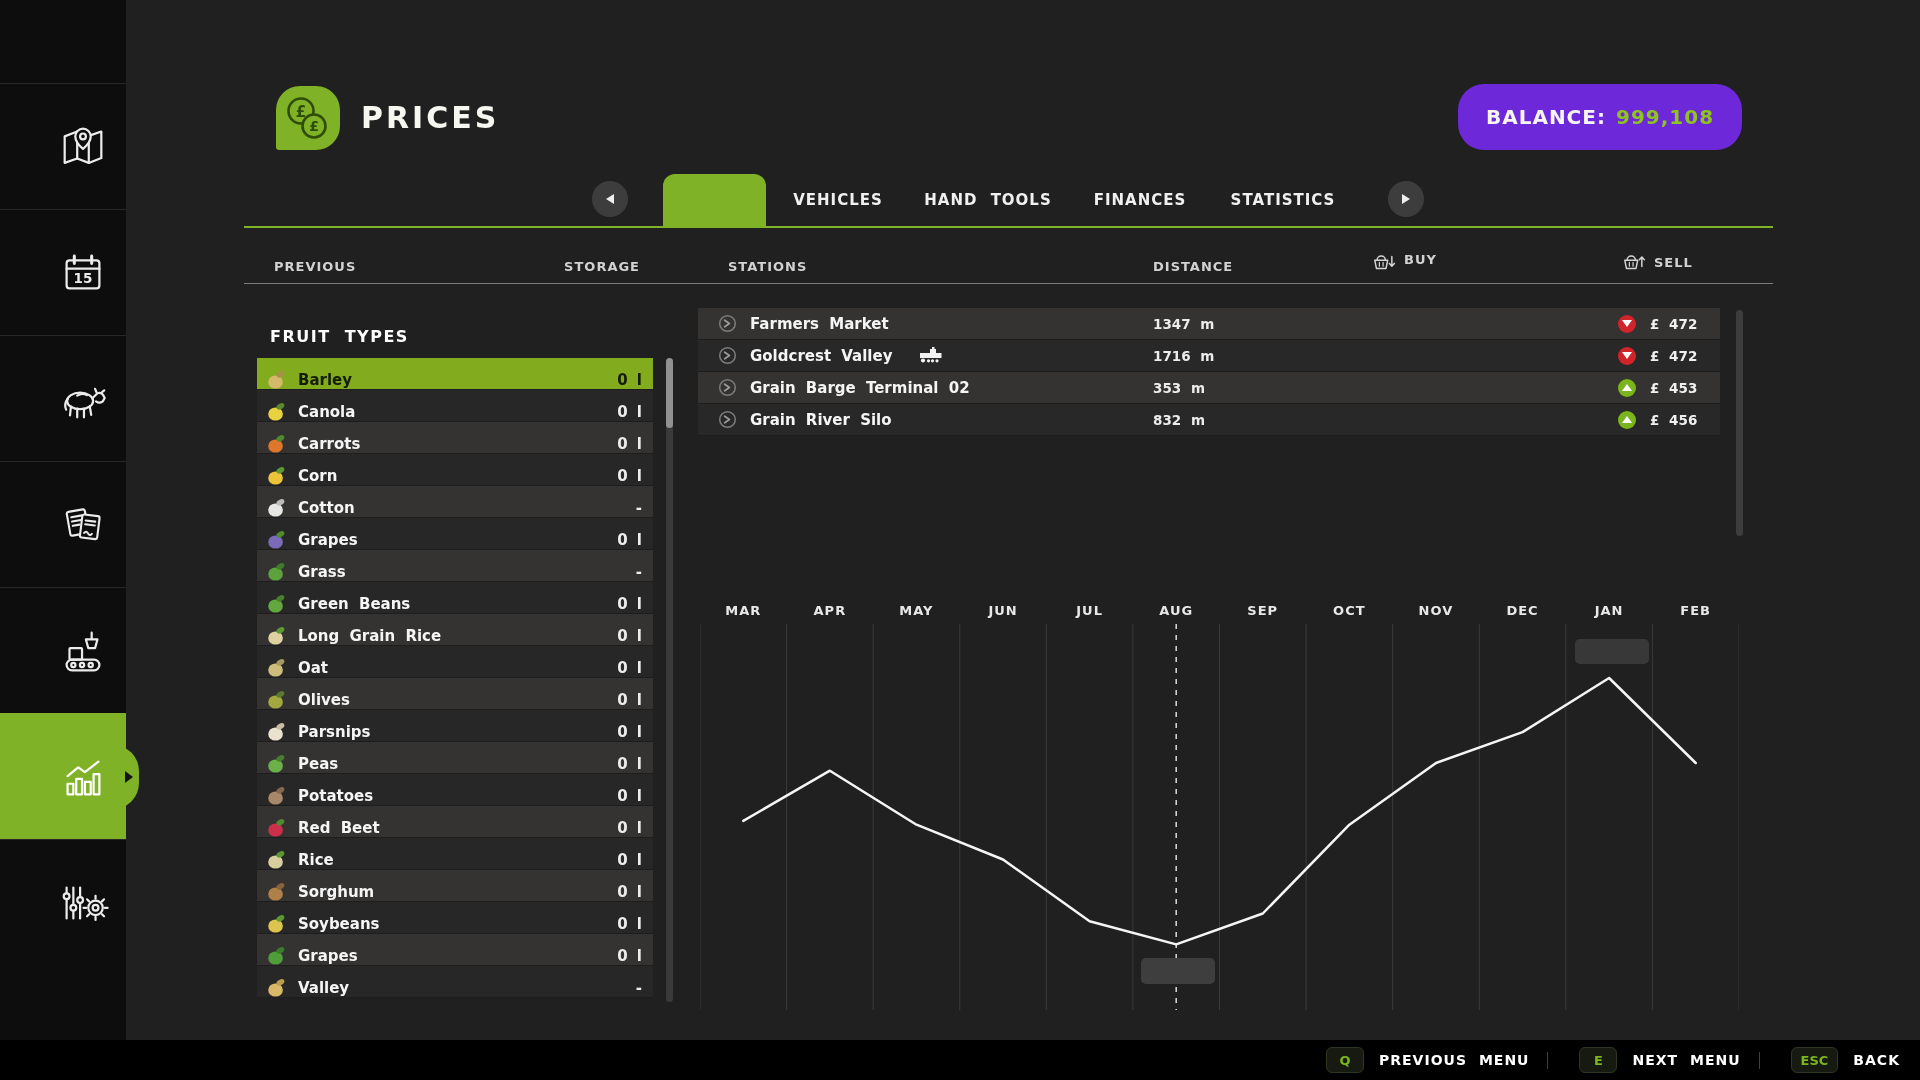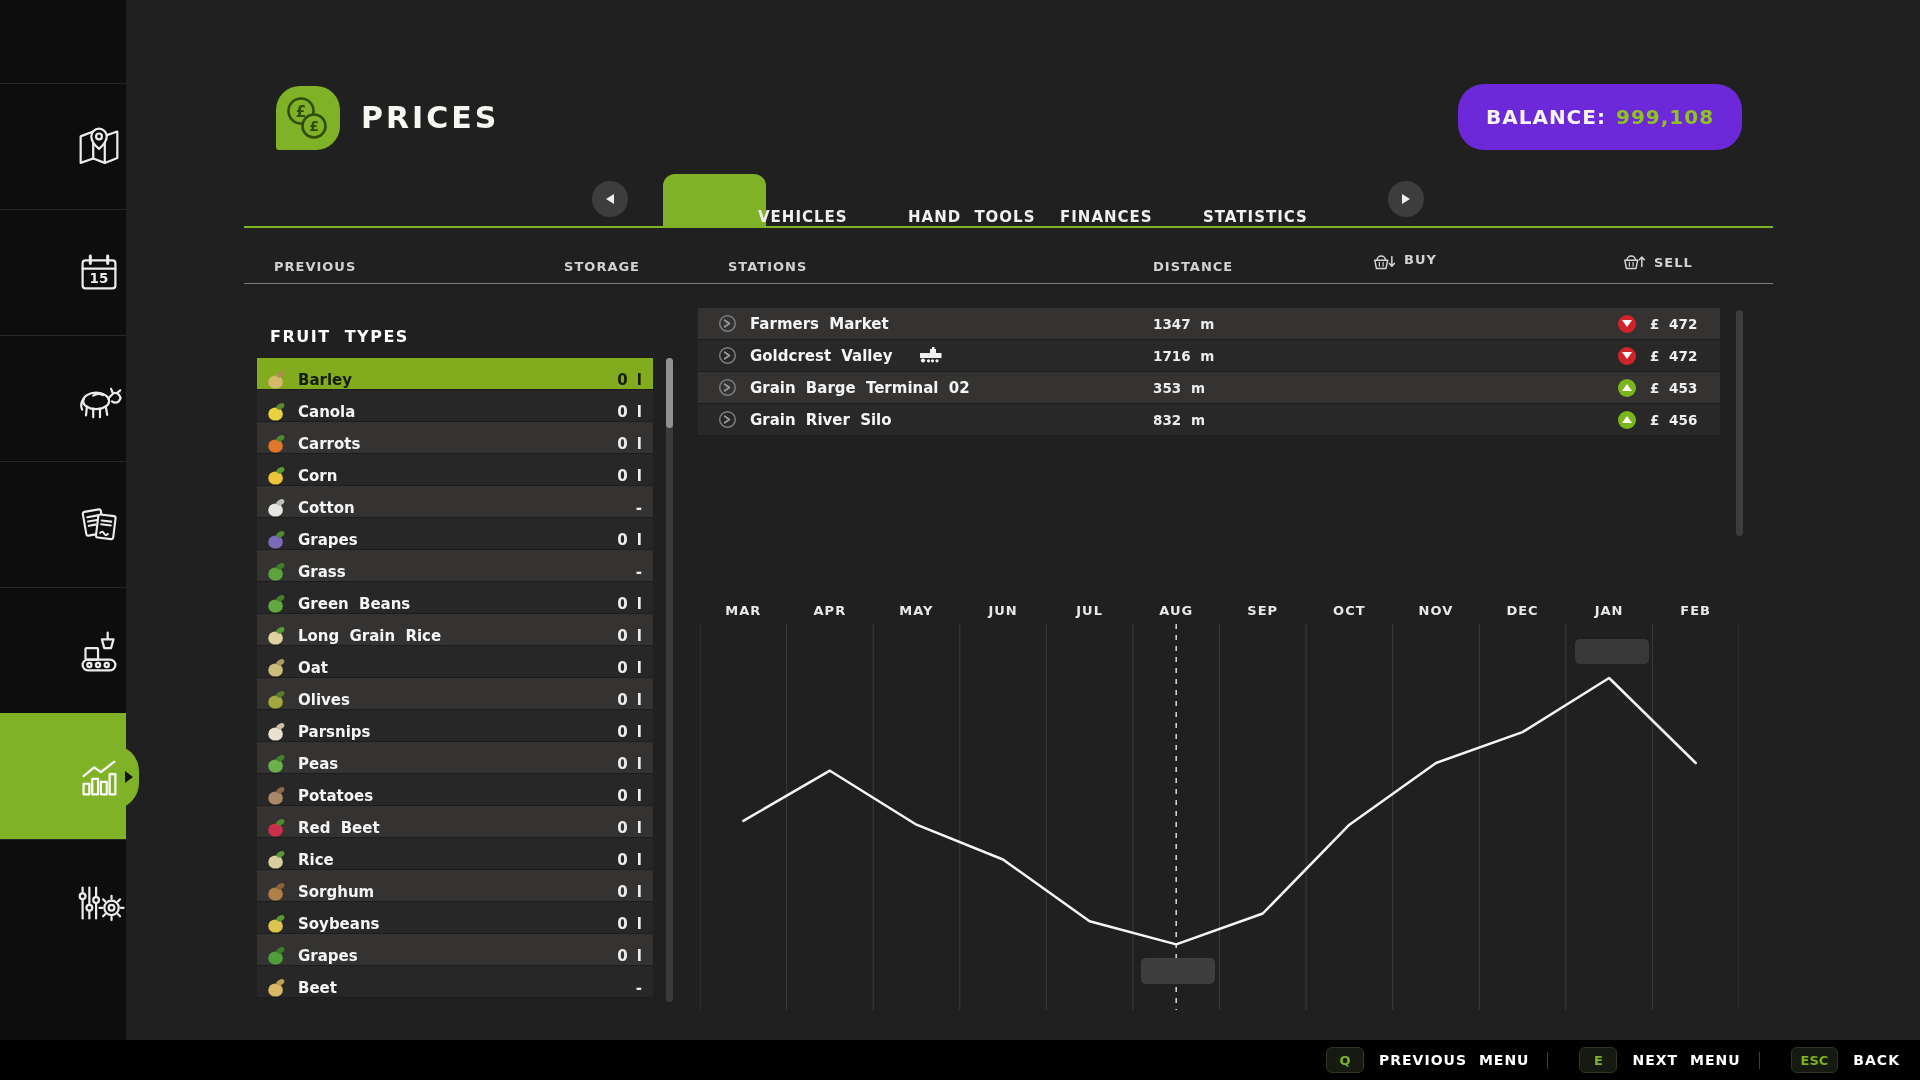--- a/index.html
+++ b/index.html
@@ -1,21 +1,21 @@
 <!DOCTYPE html>
 <html><head>
 <meta charset="utf-8">
 <style>
   html,body{margin:0;padding:0;width:1920px;height:1080px;overflow:hidden;background:#212020;}
   .screen{position:relative;width:1920px;height:1080px;background:#212020;
           font-family:"DejaVu Sans","Liberation Sans",sans-serif;color:#f2f2f2;}
 
   
   .sidebar{position:absolute;left:0;top:0;width:126px;height:1040px;background:#0d0d0d;}
-  .cell{height:125px;border-top:1px solid #272727;display:flex;align-items:center;justify-content:flex-end;position:relative;padding-left:40px;}
+  .cell{height:125px;border-top:1px solid #272727;display:flex;align-items:center;justify-content:center;position:relative;padding-left:40px;}
   .cell.spacer{height:83px;border-top:none;}
   .cell.active{background:#7fb226;border-top-color:#7fb226;}
   .cell.active .bump{position:absolute;right:-13px;top:50%;transform:translateY(-50%);
         width:26px;height:64px;background:#7fb226;border-radius:0 32px 32px 0;}
   .cell.active .pointer{position:absolute;right:-7px;top:50%;transform:translateY(-50%);z-index:2;
         width:0;height:0;border-top:6px solid transparent;border-bottom:6px solid transparent;border-left:8px solid #141414;}
   .cell svg{position:relative;z-index:1;}
 
   
   .prices-tile{position:absolute;left:276px;top:86px;width:64px;height:64px;background:#7fb226;border-radius:24px 24px 24px 3px;}
@@ -25,21 +25,21 @@
   .balance .lbl{color:#f5f5f5;letter-spacing:1px;}
   .balance .val{color:#8ec41e;letter-spacing:1px;}
 
   
   .tab-arrow{position:absolute;top:181px;width:36px;height:36px;border-radius:50%;background:#3d3d3d;
              display:flex;align-items:center;justify-content:center;}
   #tab-arrow-left{left:592px;} #tab-arrow-right{left:1388px;}
   .tri-left{width:0;height:0;border-top:5px solid transparent;border-bottom:5px solid transparent;border-right:8px solid #efefef;}
   .tri-right{width:0;height:0;border-top:5px solid transparent;border-bottom:5px solid transparent;border-left:8px solid #efefef;}
   .active-tab{position:absolute;left:663px;top:174px;width:103px;height:54px;background:#7fb226;border-radius:12px 12px 0 0;}
-  #tab-labels .tab{position:absolute;top:208px;width:160px;font-size:15px;font-weight:bold;
+  #tab-labels .tab{position:absolute;top:191px;width:160px;text-align:center;font-size:15px;font-weight:bold;
                    color:#f0f0f0;letter-spacing:1px;word-spacing:7px;}
   #tab-labels .tab:nth-child(1){left:758px;}
   #tab-labels .tab:nth-child(2){left:908px;}
   #tab-labels .tab:nth-child(3){left:1060px;}
   #tab-labels .tab:nth-child(4){left:1203px;}
   .tab-underline{position:absolute;left:244px;top:226px;width:1529px;height:2px;background:#7fb226;}
 
   
   .col-head{position:absolute;top:259px;font-size:13px;font-weight:bold;color:#d2d2d2;letter-spacing:1px;}
   #h-commodity{left:274px;} #h-storage{left:540px;width:100px;text-align:right;} #h-stations{left:728px;}
@@ -388,21 +388,21 @@
       <ellipse cx="16.8" cy="5.8" rx="4.6" ry="3" transform="rotate(-28 16.8 5.8)" fill="#3a7d2a"></ellipse>
     </svg>
     <span class="nm">Grapes</span>
     <span class="val">0 l</span>
   </div>
       <div class="fruit-row">
     <svg class="fruit-ic" width="22" height="22" viewBox="0 0 24 24">
       <ellipse cx="11.5" cy="14.2" rx="8" ry="7.2" fill="#d9b968"></ellipse>
       <ellipse cx="16.8" cy="5.8" rx="4.6" ry="3" transform="rotate(-28 16.8 5.8)" fill="#bd9d4e"></ellipse>
     </svg>
-    <span class="nm">Beet</span>
+    <span class="nm">Valley</span>
     <span class="val">-</span>
   </div>
     </div>
   <div id="fruit-scroll">
     <div class="thumb"></div>
   </div>
 
   <div id="station-list">
       <div class="st-row">
     <svg width="19" height="19" viewBox="0 0 20 20" fill="none">

